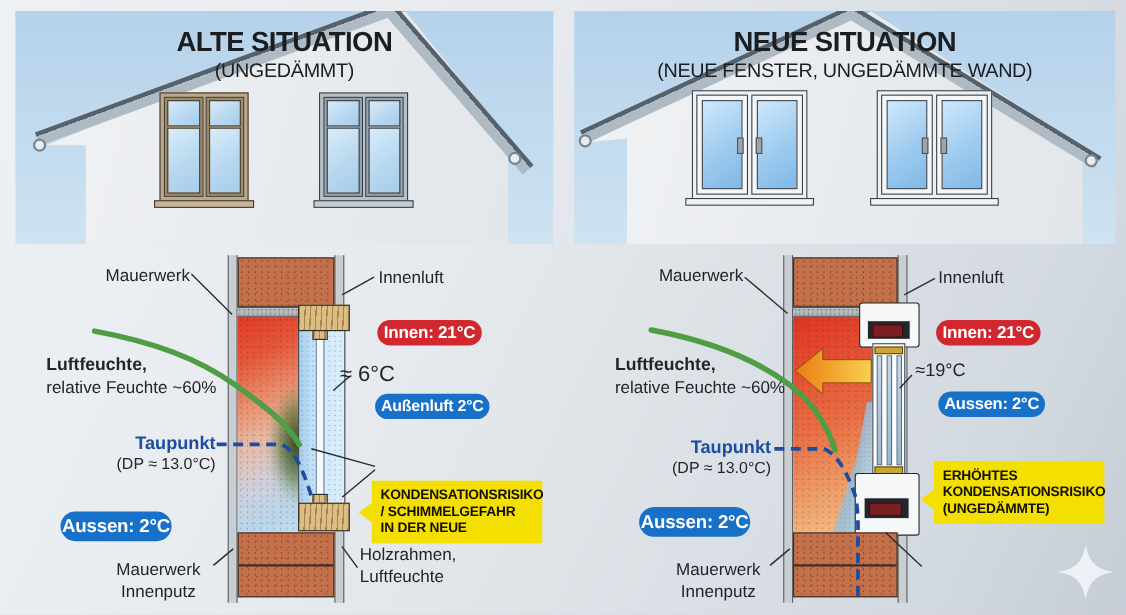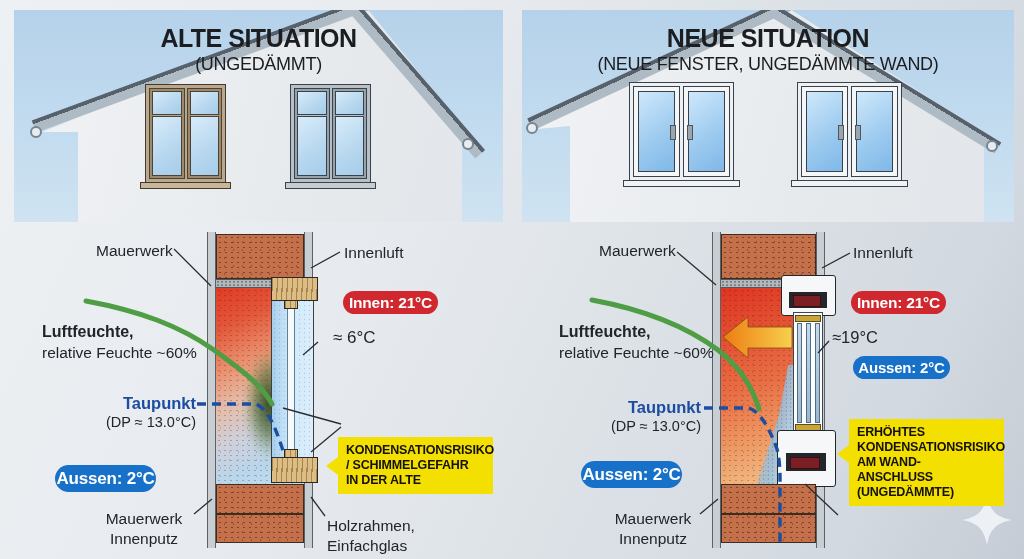--- a/index.html
+++ b/index.html
@@ -225,64 +225,64 @@
     </g>
 
     <polygon points="723,337 748,317 748,327 792,327 792,348 748,348 748,358" fill="url(#heatGrad)" stroke="#8a4a08" stroke-width="0.8"></polygon>
 
     <path d="M987,495 C990,511 996,517 1012,520 C996,523 990,529 987,545 C984,529 978,523 962,520 C978,517 984,511 987,495 Z" fill="#edf1f5"></path>
   </svg>
 
   <div class="abs lbl txt" style="left:96px;top:241px;width:76px;text-align:right;">Mauerwerk</div>
   <div class="abs lbl txt" style="left:344px;top:243px;">Innenluft</div>
   <div class="abs pill red txt" style="left:343px;top:291px;width:95px;height:23px;font-size:15.5px;">Innen: 21°C</div>
-  <div class="abs lbl txt" style="left:333px;top:327px;font-size:17px;">≈ 6°C</div>
+  <div class="abs lbl txt" style="left:309px;top:327px;font-size:20px;">≈ 6°C</div>
+  <div class="abs pill blue txt" style="left:341px;top:358px;width:104px;height:23px;font-size:14.5px;">Außenluft 2°C</div>
   <div class="abs txt" style="left:42px;top:322px;">
     <div class="lbl" style="font-weight:700;font-size:16px;">Luftfeuchte,</div>
     <div class="lbl">relative Feuchte ~60%</div>
   </div>
   <div class="abs txt" style="left:60px;top:394px;width:136px;text-align:right;">
     <div class="taub">Taupunkt</div>
     <div class="lbl" style="font-size:14.5px;">(DP ≈ 13.0°C)</div>
   </div>
   <div class="abs pill blue txt" style="left:55px;top:465px;width:101px;height:27px;font-size:17px;">Aussen: 2°C</div>
   <div class="abs warn txt" style="left:338px;top:437px;width:155px;">
     <div class="notch" style="top:20px;"></div>
     <div>KONDENSATIONSRISIKO</div>
     <div>/ SCHIMMELGEFAHR</div>
-    <div>IN DER ALTE</div>
+    <div>IN DER NEUE</div>
   </div>
   <div class="abs txt" style="left:93px;top:509px;width:102px;text-align:center;">
     <div class="lbl">Mauerwerk</div>
     <div class="lbl">Innenputz</div>
   </div>
-  <div class="abs txt" style="left:327px;top:516px;">
+  <div class="abs txt" style="left:327px;top:495px;">
     <div class="lbl">Holzrahmen,</div>
-    <div class="lbl">Einfachglas</div>
+    <div class="lbl">Luftfeuchte</div>
   </div>
 
   <div class="abs lbl txt" style="left:599px;top:241px;width:76px;text-align:right;">Mauerwerk</div>
   <div class="abs lbl txt" style="left:853px;top:243px;">Innenluft</div>
   <div class="abs pill red txt" style="left:851px;top:291px;width:95px;height:23px;font-size:15.5px;">Innen: 21°C</div>
   <div class="abs lbl txt" style="left:832px;top:327px;font-size:16.5px;">≈19°C</div>
   <div class="abs pill blue txt" style="left:853px;top:356px;width:97px;height:23px;font-size:15px;">Aussen: 2°C</div>
   <div class="abs txt" style="left:559px;top:322px;">
     <div class="lbl" style="font-weight:700;font-size:16px;">Luftfeuchte,</div>
     <div class="lbl">relative Feuchte ~60%</div>
   </div>
   <div class="abs txt" style="left:565px;top:398px;width:136px;text-align:right;">
     <div class="taub">Taupunkt</div>
     <div class="lbl" style="font-size:14.5px;">(DP ≈ 13.0°C)</div>
   </div>
   <div class="abs pill blue txt" style="left:581px;top:461px;width:101px;height:27px;font-size:17px;">Aussen: 2°C</div>
   <div class="abs warn txt" style="left:849px;top:419px;width:155px;">
     <div class="notch" style="top:26px;"></div>
     <div>ERHÖHTES</div>
     <div>KONDENSATIONSRISIKO</div>
-    <div>AM WAND-ANSCHLUSS</div>
     <div>(UNGEDÄMMTE)</div>
   </div>
   <div class="abs txt" style="left:602px;top:509px;width:102px;text-align:center;">
     <div class="lbl">Mauerwerk</div>
     <div class="lbl">Innenputz</div>
   </div>
 
 </div>
 
 </body></html>

